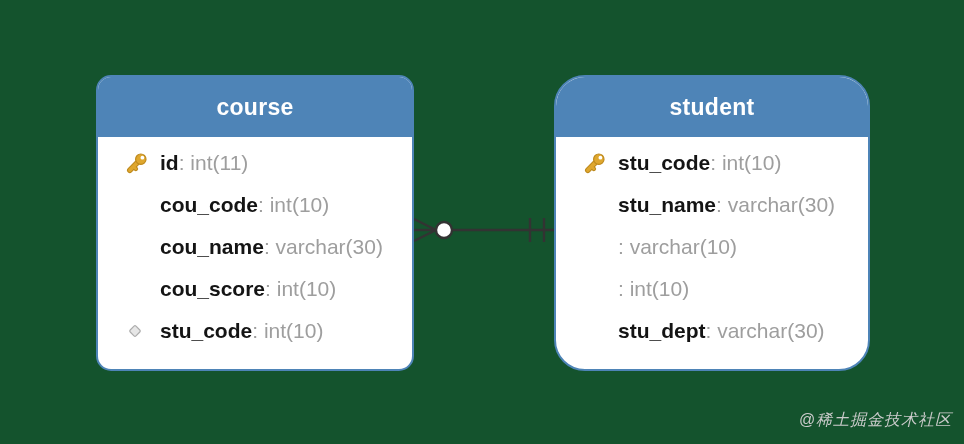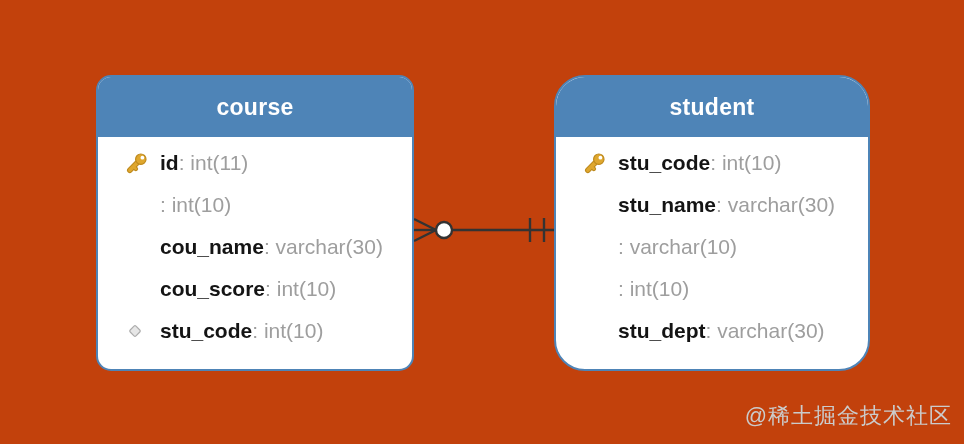--- a/index.html
+++ b/index.html
@@ -3,21 +3,21 @@
 <meta charset="utf-8">
 <style>
   * { margin: 0; padding: 0; box-sizing: border-box; }
   html, body { background: #ffffff; }
   body { font-family: "Liberation Sans", sans-serif; }
 
   .canvas {
     position: relative;
     width: 964px;
     height: 444px;
-    background: #c2410c;
+    background: #14532d;
     overflow: hidden;
   }
 
   .db-table {
     position: absolute;
     top: 75px;
     height: 296px;
     background: #ffffff;
     border: 2.5px solid #4E84B7;
     border-radius: 15px;
@@ -63,23 +63,24 @@
     left: 414px;
     top: 205px;
     width: 140px;
     height: 50px;
   }
 
   .watermark {
     position: absolute;
     right: 12px;
     bottom: 13px;
-    font-size: 22px;
+    font-size: 16px;
     color: #CBCBCB;
     letter-spacing: 1px;
+    font-style: italic;
   }
 </style>
 </head>
 <body>
 
 <div class="canvas">
 
   <div class="db-table course">
     <div class="tbl-header">
       <span>course</span>
@@ -96,20 +97,21 @@
             <circle cx="14.8" cy="7.2" r="5.2" fill="#DFA72E" stroke="#BE8A1E" stroke-width="1.2"></circle>
             <circle cx="16.4" cy="5.7" r="1.9" fill="#ffffff"></circle>
           </svg>
         </span>
         <span class="col-name">id</span>
           <span class="col-type">int(11)</span>
       </div>
 
       <div class="row">
         <span class="icon-cell"></span>
+        <span class="col-name">cou_code</span>
           <span class="col-type">int(10)</span>
       </div>
 
       <div class="row">
         <span class="icon-cell"></span>
         <span class="col-name">cou_name</span>
           <span class="col-type">varchar(30)</span>
       </div>
 
       <div class="row">

